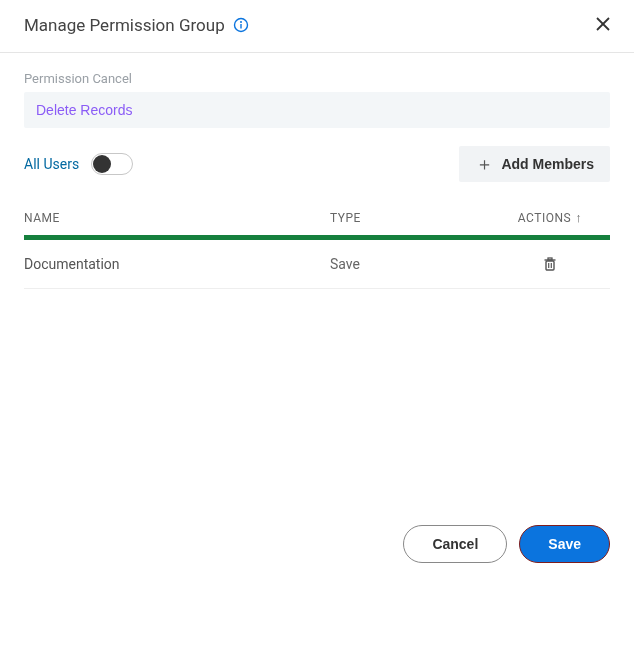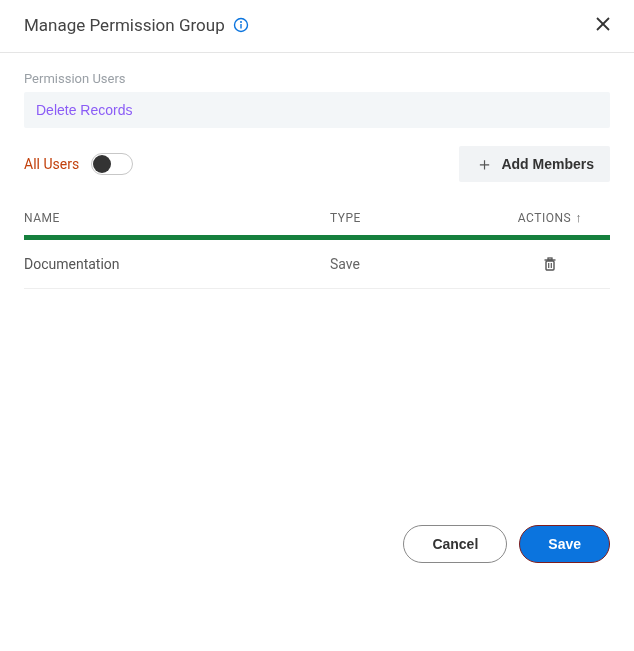--- a/index.html
+++ b/index.html
@@ -44,21 +44,21 @@
     color: #8b5cf6;
     font-size: 14px;
     padding: 10px 12px;
     border-radius: 2px;
   }
 
   .toggle-row {
     display: flex; align-items: center;
     margin-top: 18px;
   }
-  .toggle-label { font-size: 14px; color: #c2410c; margin-right: 12px; }
+  .toggle-label { font-size: 14px; color: #0369a1; margin-right: 12px; }
   .toggle {
     width: 42px; height: 22px;
     border: 1px solid #c7c7c7;
     border-radius: 12px;
     background: #fff;
     position: relative;
     cursor: pointer;
   }
   .toggle-knob {
     position: absolute; top: 1px; left: 1px;
@@ -155,21 +155,21 @@
         <svg width="14" height="14" viewBox="0 0 14 14">
           <line x1="1" y1="1" x2="13" y2="13" stroke="#333" stroke-width="1.8"></line>
           <line x1="13" y1="1" x2="1" y2="13" stroke="#333" stroke-width="1.8"></line>
         </svg>
       </span>
     </button>
   </div>
 
   <div class="body">
 
-    <div class="field-label">Permission Users</div>
+    <div class="field-label">Permission Cancel</div>
     <input type="text" class="readonly-input" readonly="" value="Delete Records" style="">
 
     <div class="toggle-row">
       <span class="toggle-label">All Users</span>
       <div class="toggle">
         <div class="toggle-knob"></div>
       </div>
       <button class="add-members-btn">
         <span class="plus-icon">＋</span>
         <span>Add Members</span>

